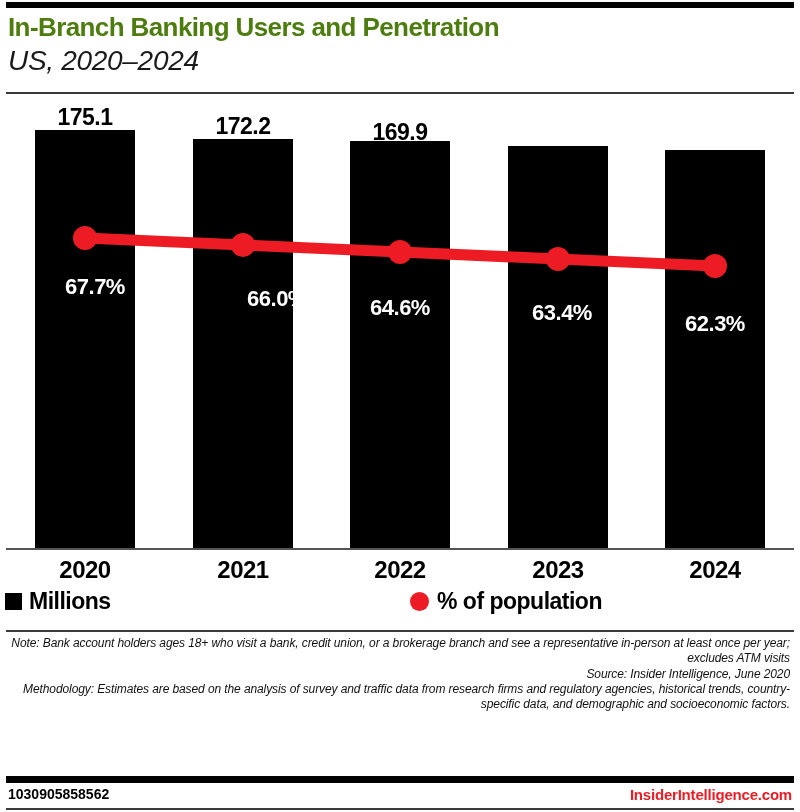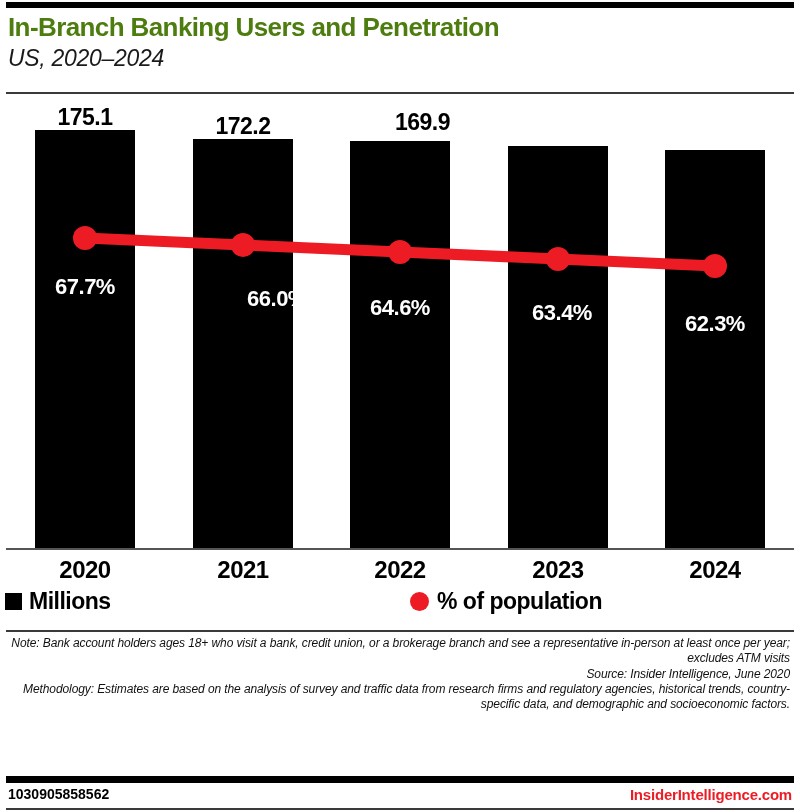--- a/index.html
+++ b/index.html
@@ -43,21 +43,21 @@
   .chart-title {
     font-size: 26px;
     font-weight: bold;
     color: #4d7c0f;
     letter-spacing: -0.6px;
     line-height: 1.05;
     white-space: nowrap;
   }
   .chart-subtitle {
     margin-top: 5px;
-    font-size: 23px;
+    font-size: 28px;
     font-style: italic;
     font-weight: normal;
     color: #1a1a1a;
     letter-spacing: -0.3px;
     line-height: 1.05;
   }
   .header-rule {
     position: absolute;
     left: 6px;
     right: 6px;
@@ -240,33 +240,33 @@
     <div class="plot-inner" id="plot-inner">
 
       <div class="bar" style="left:35px; top:130px; width:100px; height:418px;"></div>
       <div class="bar" style="left:193px; top:139px; width:100px; height:409px;"></div>
       <div class="bar" style="left:350px; top:141px; width:100px; height:407px;"></div>
       <div class="bar" style="left:508px; top:146px; width:100px; height:402px;"></div>
       <div class="bar" style="left:665px; top:150px; width:100px; height:398px;"></div>
 
       <div class="bar-value" style="left:35px; top:104px; width:100px;">175.1</div>
       <div class="bar-value" style="left:193px; top:113px; width:100px;">172.2</div>
-      <div class="bar-value" style="left:350px; top:109px; width:100px;text-align:right;">169.9</div>
+      <div class="bar-value" style="left:350px; top:119px; width:100px;">169.9</div>
       <div class="bar-value" style="left:664px; top:124px; width:100px;margin-top:44px;">166.6</div>
 
       <svg width="800" height="812" style="position:absolute; left:0; top:0;">
         <polyline points="85,238 243,245 400,252 558,259 715,266" fill="none" stroke="#ED1C24" stroke-width="11" stroke-linecap="round" stroke-linejoin="round"></polyline>
         <circle cx="85" cy="238" r="12" fill="#ED1C24"></circle>
         <circle cx="243" cy="245" r="12" fill="#ED1C24"></circle>
         <circle cx="400" cy="252" r="12" fill="#ED1C24"></circle>
         <circle cx="558" cy="259" r="12" fill="#ED1C24"></circle>
         <circle cx="715" cy="266" r="12" fill="#ED1C24"></circle>
       </svg>
 
-      <div class="pct-label" style="left:35px; top:274px; width:100px;">67.7%</div>
+      <div class="pct-label" style="left:35px; top:274px; width:100px;padding-left:10px;">67.7%</div>
       <div class="pct-label" style="left:193px; top:286px; width:100px;margin-left:34px;">66.0%</div>
       <div class="pct-label" style="left:350px; top:295px; width:100px;">64.6%</div>
       <div class="pct-label" style="left:508px; top:300px; width:108px;">63.4%</div>
       <div class="pct-label" style="left:665px; top:311px; width:100px;">62.3%</div>
 
     </div>
   </div>
 
   <div class="axis-line"></div>
 

